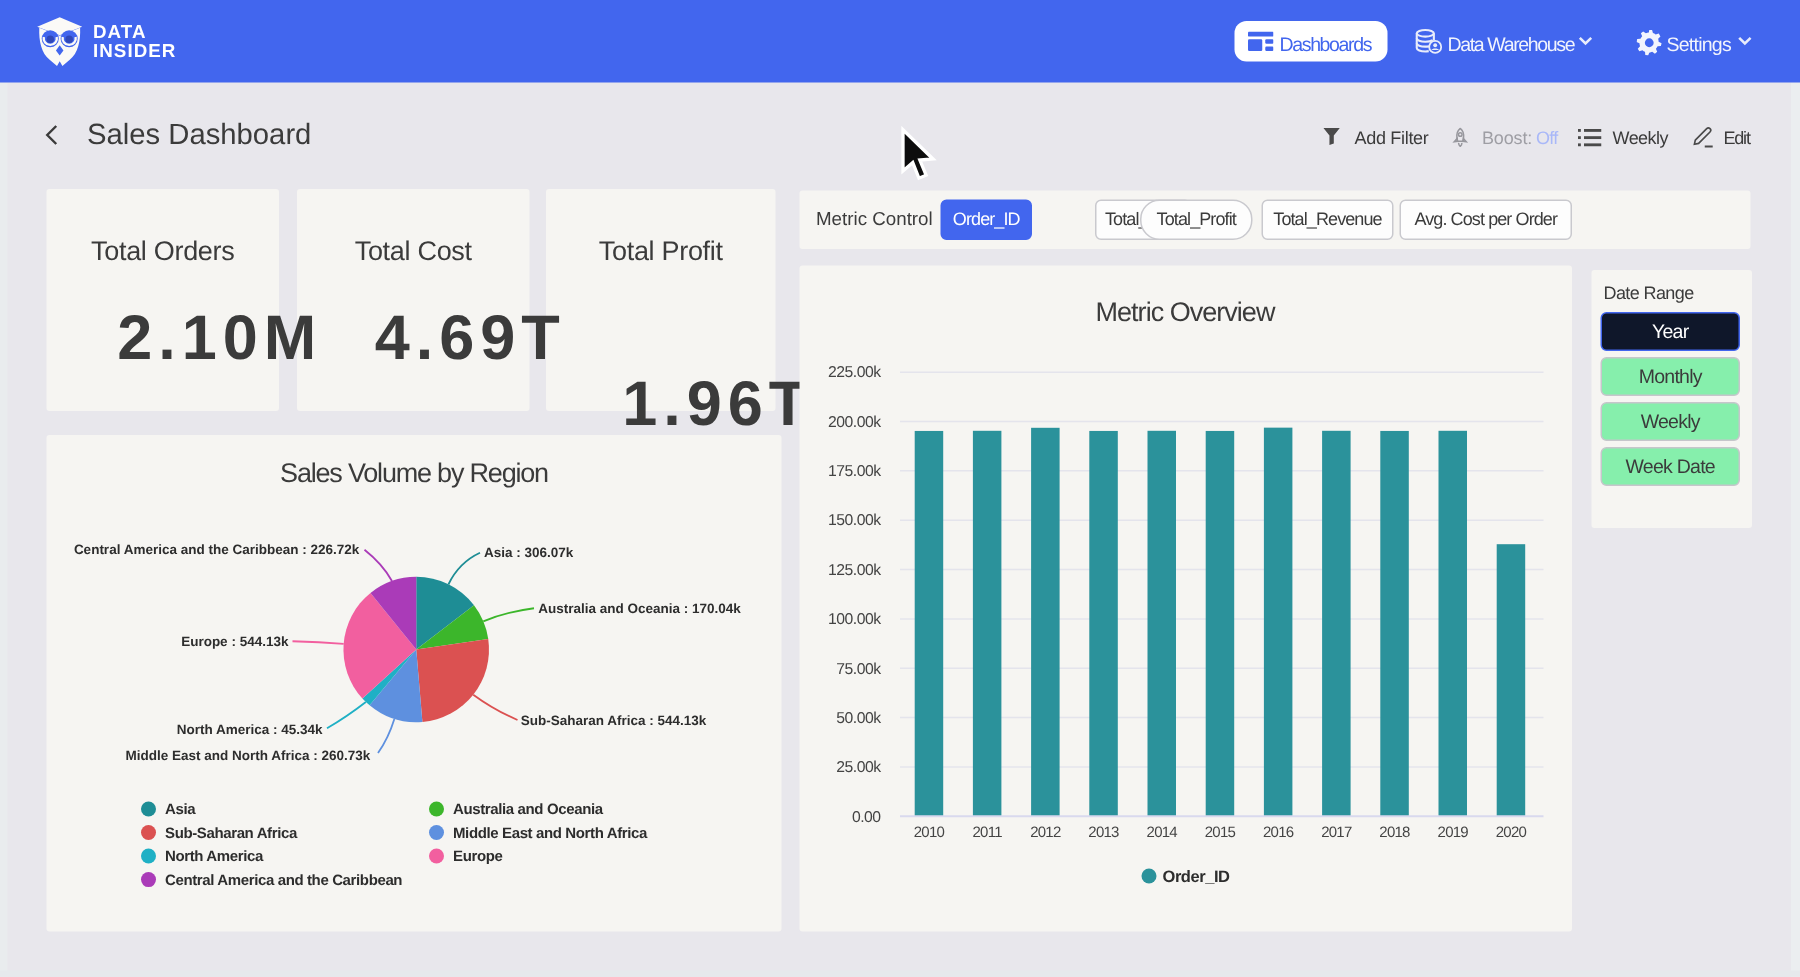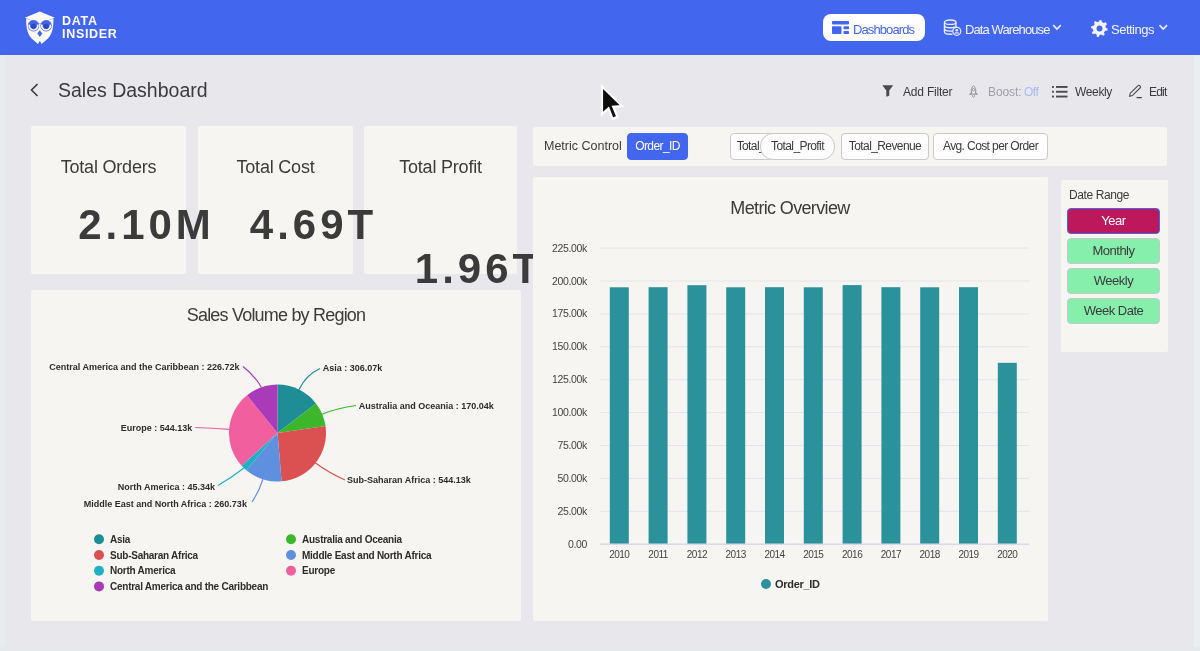--- a/index.html
+++ b/index.html
@@ -4,21 +4,21 @@
 <style>
 html,body{margin:0;padding:0;}
 body{width:1200px;height:651px;overflow:hidden;background:#E8E7EC;font-family:"Liberation Sans",sans-serif;}
 .abs{position:absolute;}
 #stage{position:relative;width:1200px;height:651px;}
 .card{position:absolute;background:#F6F5F2;border-radius:2px;}
 .topbar{position:absolute;left:0;top:0;width:1200px;height:55px;background:#4266EE;}
 .chip{position:absolute;top:133px;height:25px;border:1px solid #C9C9CE;border-radius:4px;background:#FDFDFD;color:#3b3b3b;font-size:12px;letter-spacing:-0.6px;line-height:25px;text-align:center;white-space:nowrap;}
 .chip.sel{background:#4266EE;border-color:#4266EE;color:#fff;}
 .dbtn{position:absolute;left:1067px;width:91px;height:24px;border:1px solid #C6C6CB;border-radius:4px;background:#86efac;color:#3b3b3b;font-size:13px;letter-spacing:-0.5px;line-height:24px;text-align:center;}
-.dbtn.sel{background:#be185d;border-color:#4266EE;color:#fff;}
+.dbtn.sel{background:#0f172a;border-color:#4266EE;color:#fff;}
 .kpi-t{font-size:18px;color:#3b3b3b;text-align:center;letter-spacing:-0.2px;}
 .kpi-v{font-size:42px;font-weight:bold;color:#3b3b3b;text-align:center;letter-spacing:4.0px;text-indent:4px;padding-left:36px;}
 .hact{position:absolute;top:85px;font-size:12px;color:#3b3b3b;}
 </style>
 </head>
 <body>
 <div id="stage">
 
   <div class="abs" style="left:0;top:55px;width:5px;height:596px;background:#E9ECEE;"></div>
   <div class="abs" style="left:1194px;top:55px;width:6px;height:596px;background:#EBEEF0;"></div>

